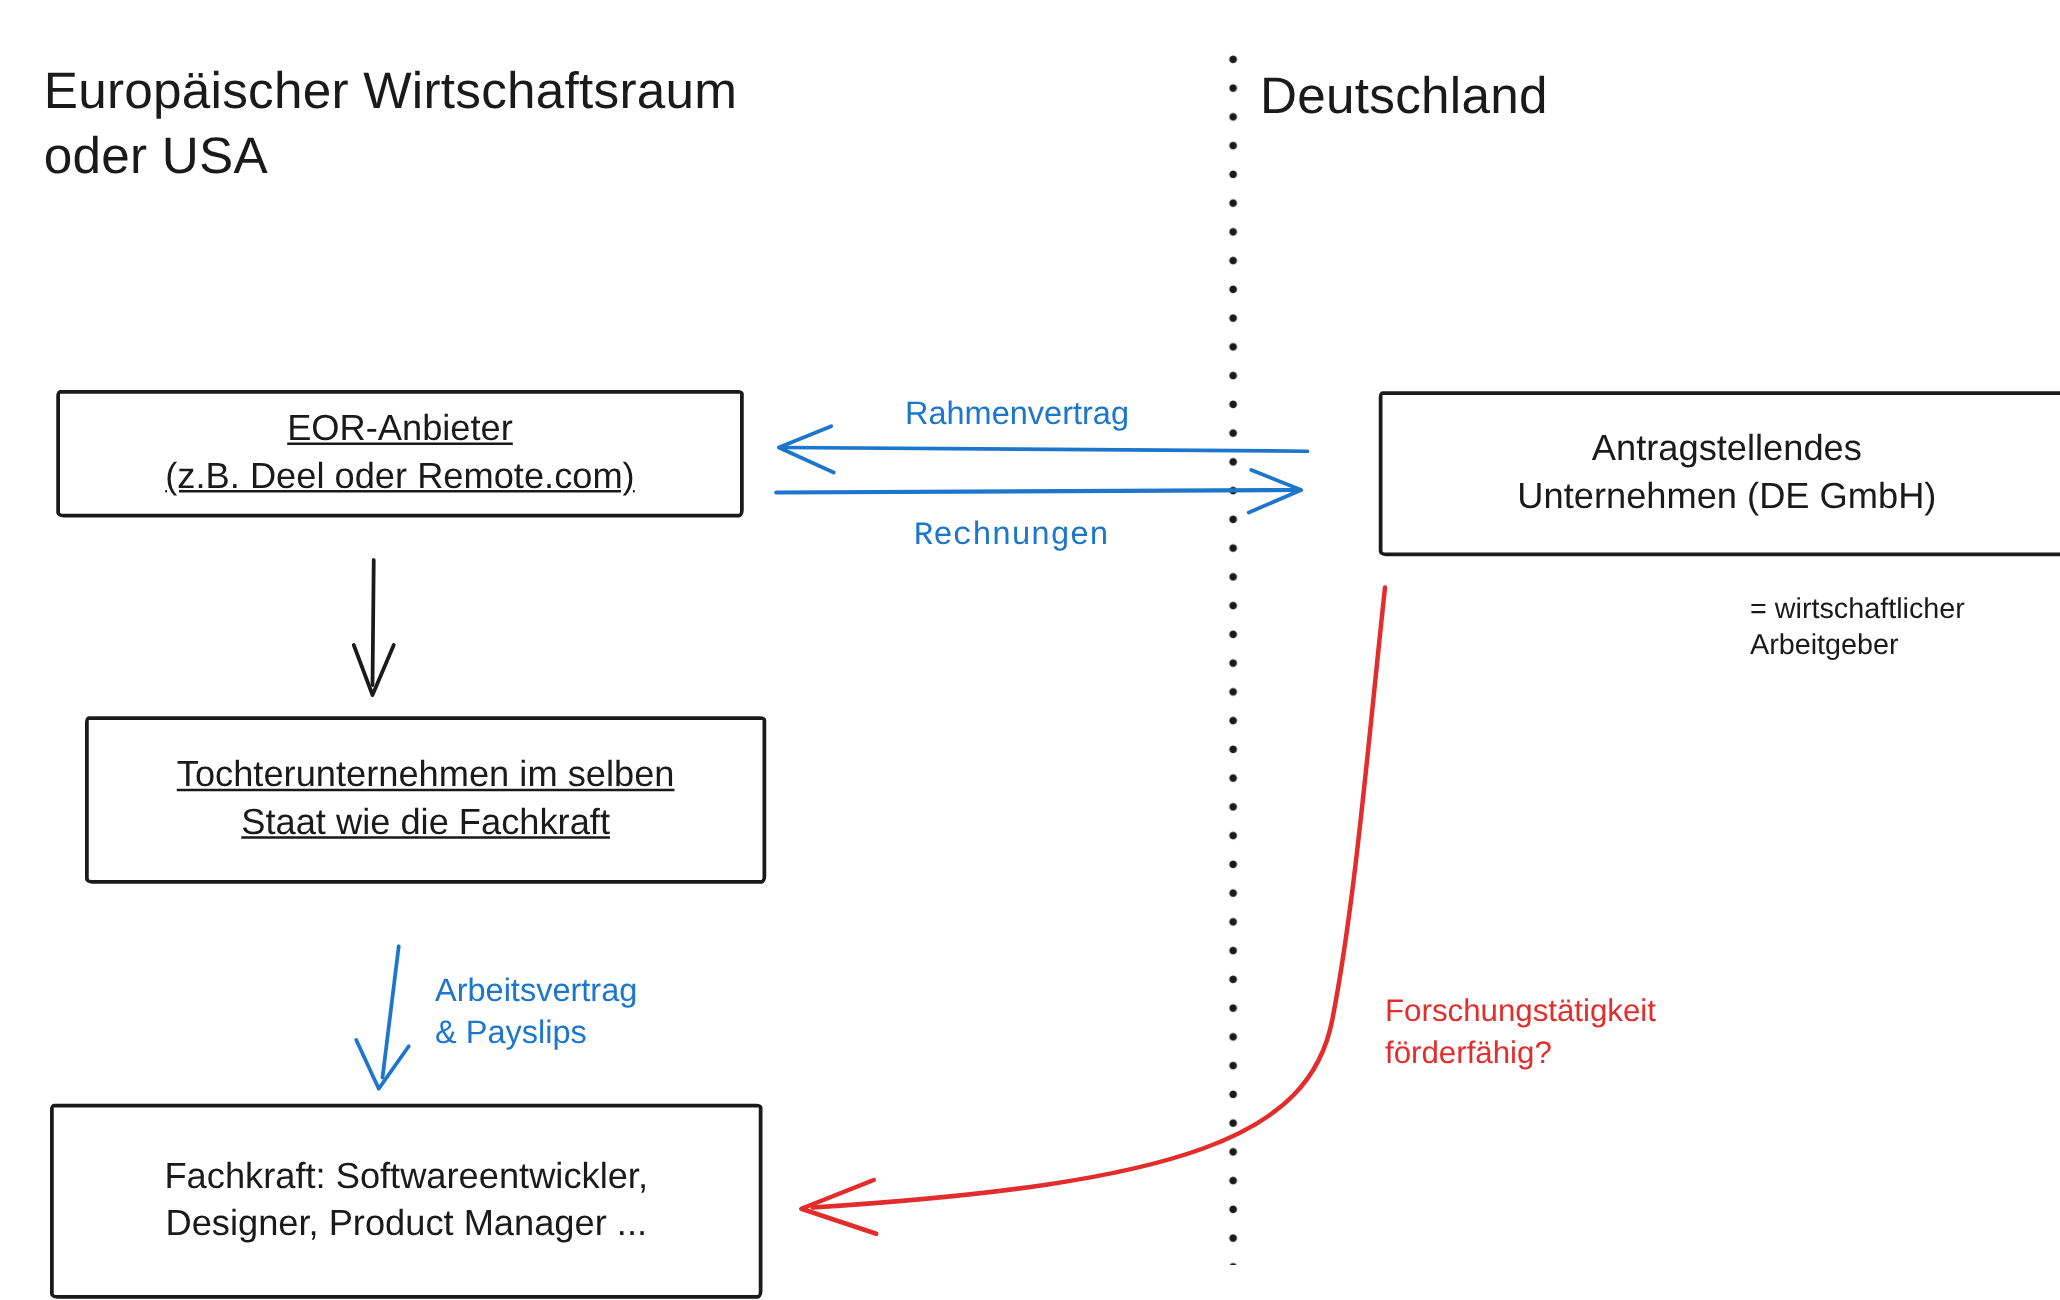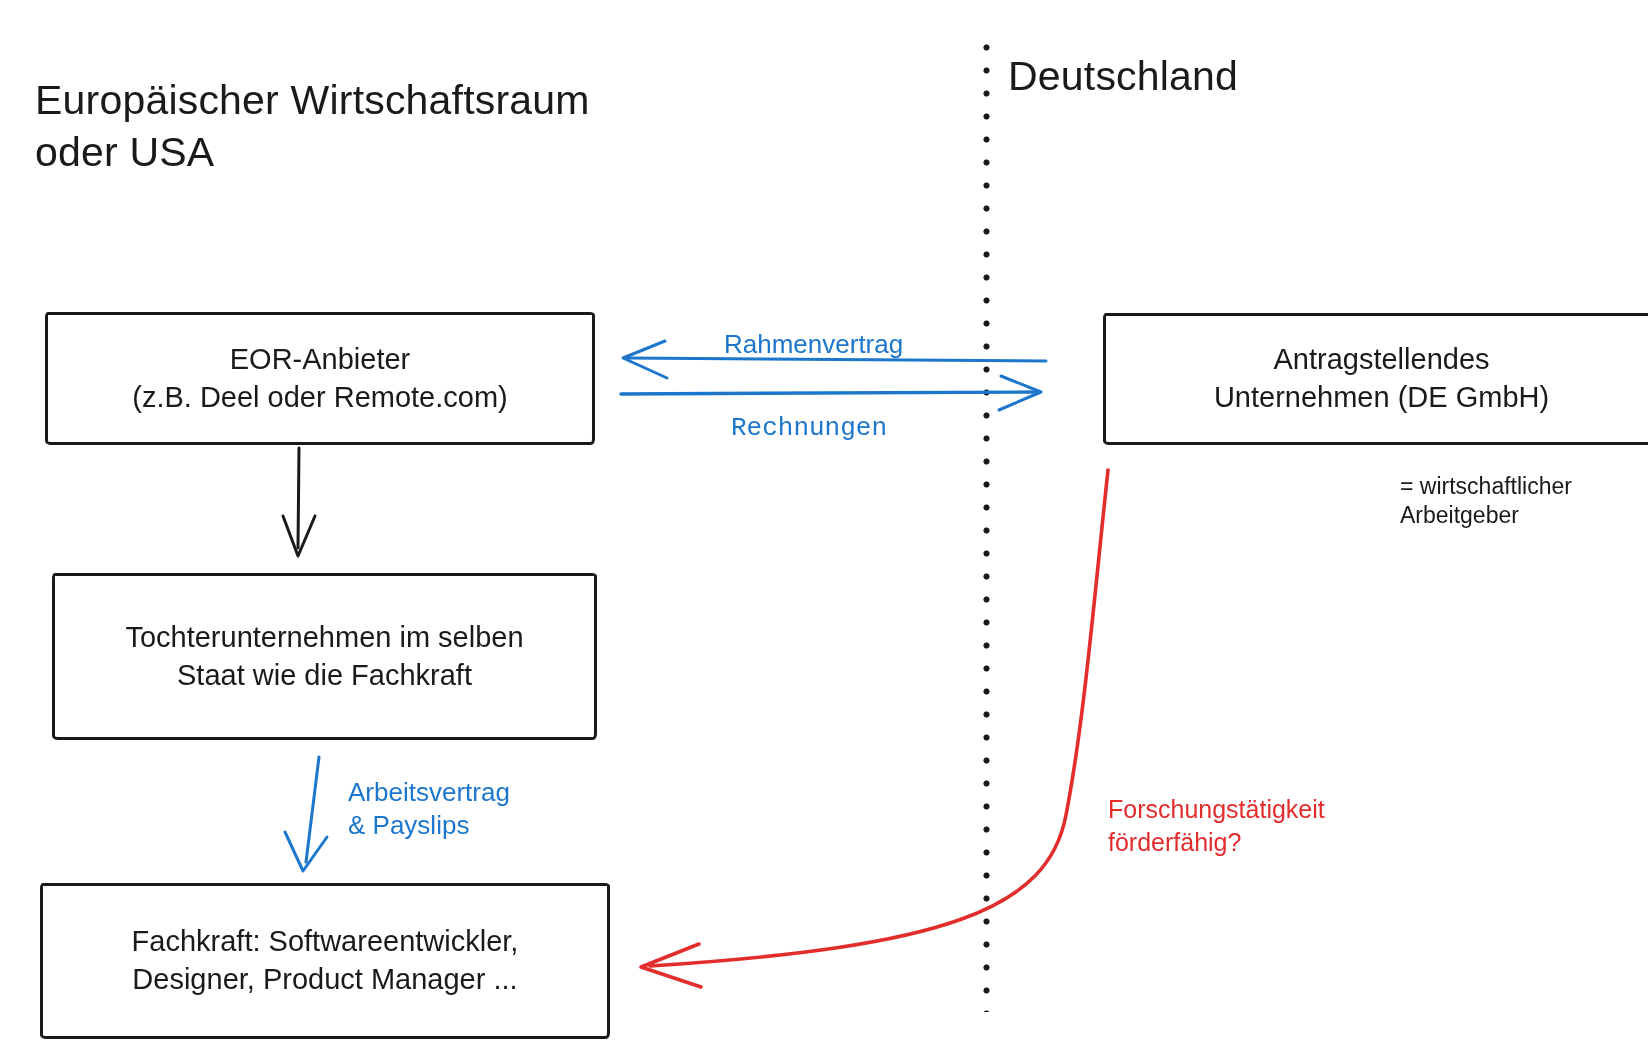--- a/index.html
+++ b/index.html
@@ -20,60 +20,60 @@
   }
   .abs { position: absolute; }
   .pre { white-space: pre-line; }
 
   .region-title {
     font-size: 41px;
     line-height: 1.27;
     color: var(--ink);
     letter-spacing: 0.2px;
   }
-  .title-left  { left: 35px;  top: 46px; margin-top: 28px; }
+  .title-left  { left: 35px;  top: 46px; }
   .title-right { left: 1008px; top: 50px; }
 
   .divider {
     left: 983px; top: 44px; width: 7px; height: 968px;
     background-image: radial-gradient(circle at 3.5px 3.5px, var(--ink) 2.7px, rgba(0,0,0,0) 3.4px);
     background-size: 7px 23px;
     background-repeat: repeat-y;
   }
 
   .node-box {
     border: 3px solid var(--ink);
     border-radius: 3px 5px 4px 6px / 5px 3px 6px 4px;
     display: flex;
     align-items: center;
     justify-content: center;
     text-align: center;
     font-size: 29px;
     line-height: 1.3;
     background: #ffffff;
   }
-  .box-eor        { left: 45px;   top: 312px; width: 550px; height: 133px; }
+  .box-eor        { left: 45px;   top: 312px; width: 550px; height: 102px; text-decoration: underline; }
   .box-applicant  { left: 1056px; top: 313px; width: 557px; height: 132px; margin-left: 47px; }
-  .box-subsidiary { left: 52px;   top: 573px; width: 545px; height: 167px; }
+  .box-subsidiary { left: 68px;   top: 573px; width: 545px; height: 134px; text-decoration: underline; }
   .box-specialist { left: 40px;   top: 883px; width: 570px; height: 156px; }
 
   .annotation {
     font-size: 23px;
     line-height: 1.28;
     color: var(--ink);
   }
   .anno-economic { left: 1400px; top: 472px; }
   .anno-legal    { left: 615px;  top: 630px; }
 
   .arrow-label {
     font-size: 26px;
     line-height: 1.25;
     color: var(--blue);
   }
-  .label-rahmenvertrag { left: 724px; top: 314px; margin-top: 14px; }
+  .label-rahmenvertrag { left: 724px; top: 314px; }
   .label-rechnungen    { left: 731px; top: 412px; font-family: Liberation Mono, monospace; }
   .label-employment    { left: 348px; top: 766px; margin-top: 10px; }
 
   .research-label {
     left: 1108px; top: 793px;
     font-size: 25px;
     line-height: 1.3;
     color: var(--red);
   }
 

